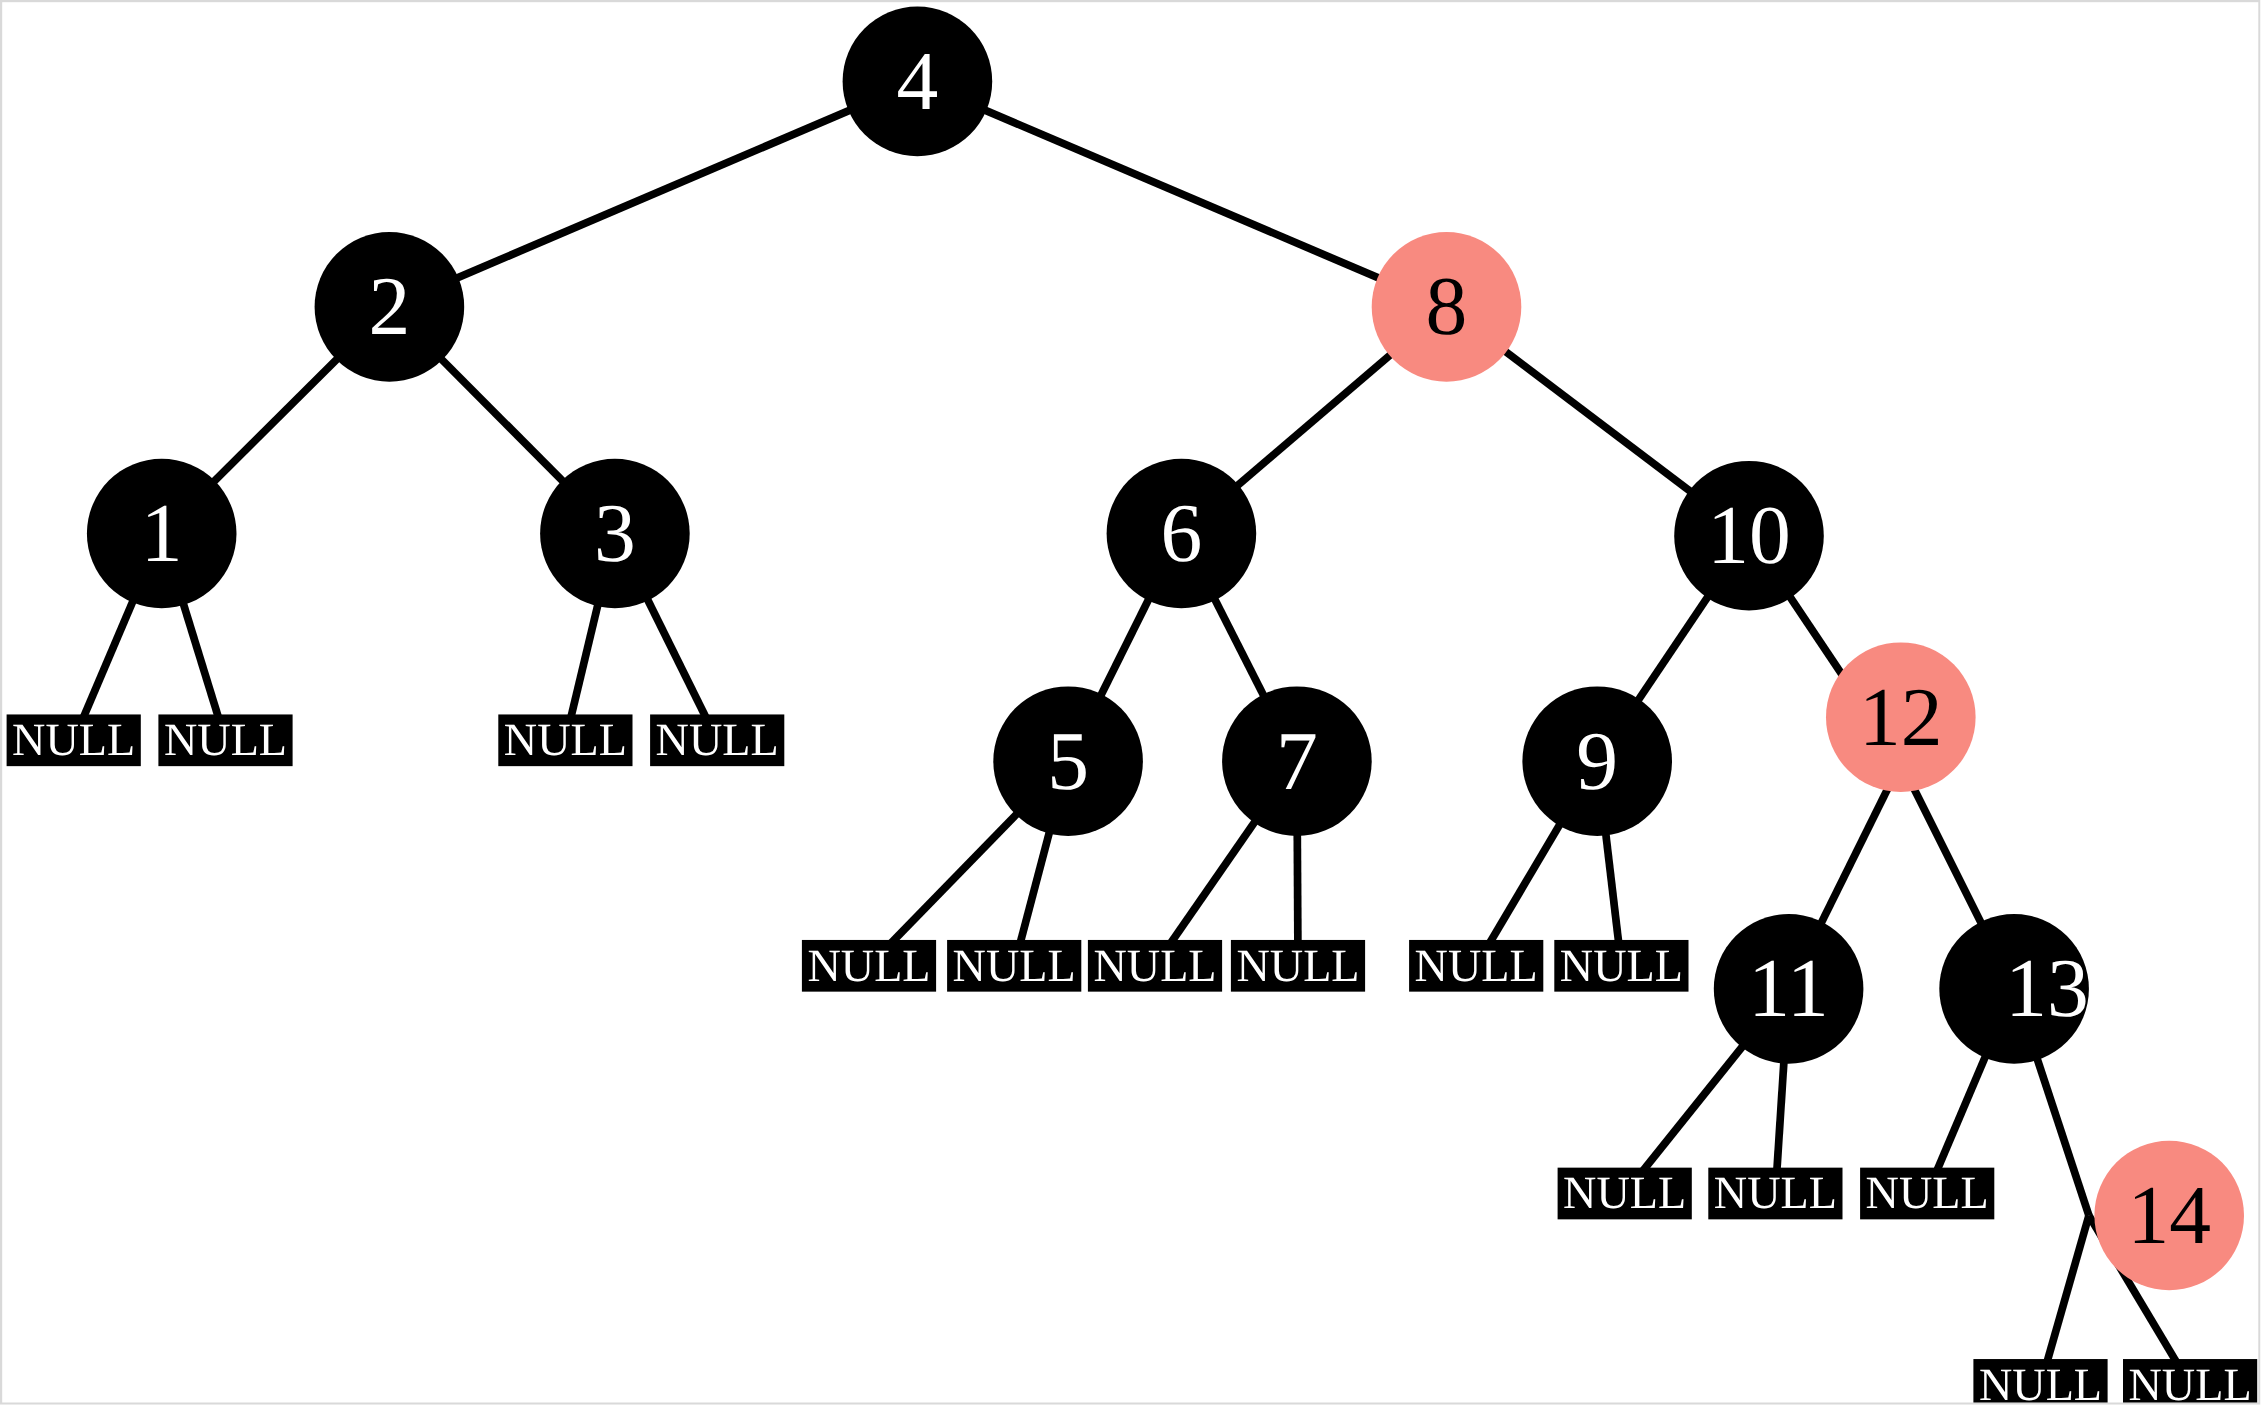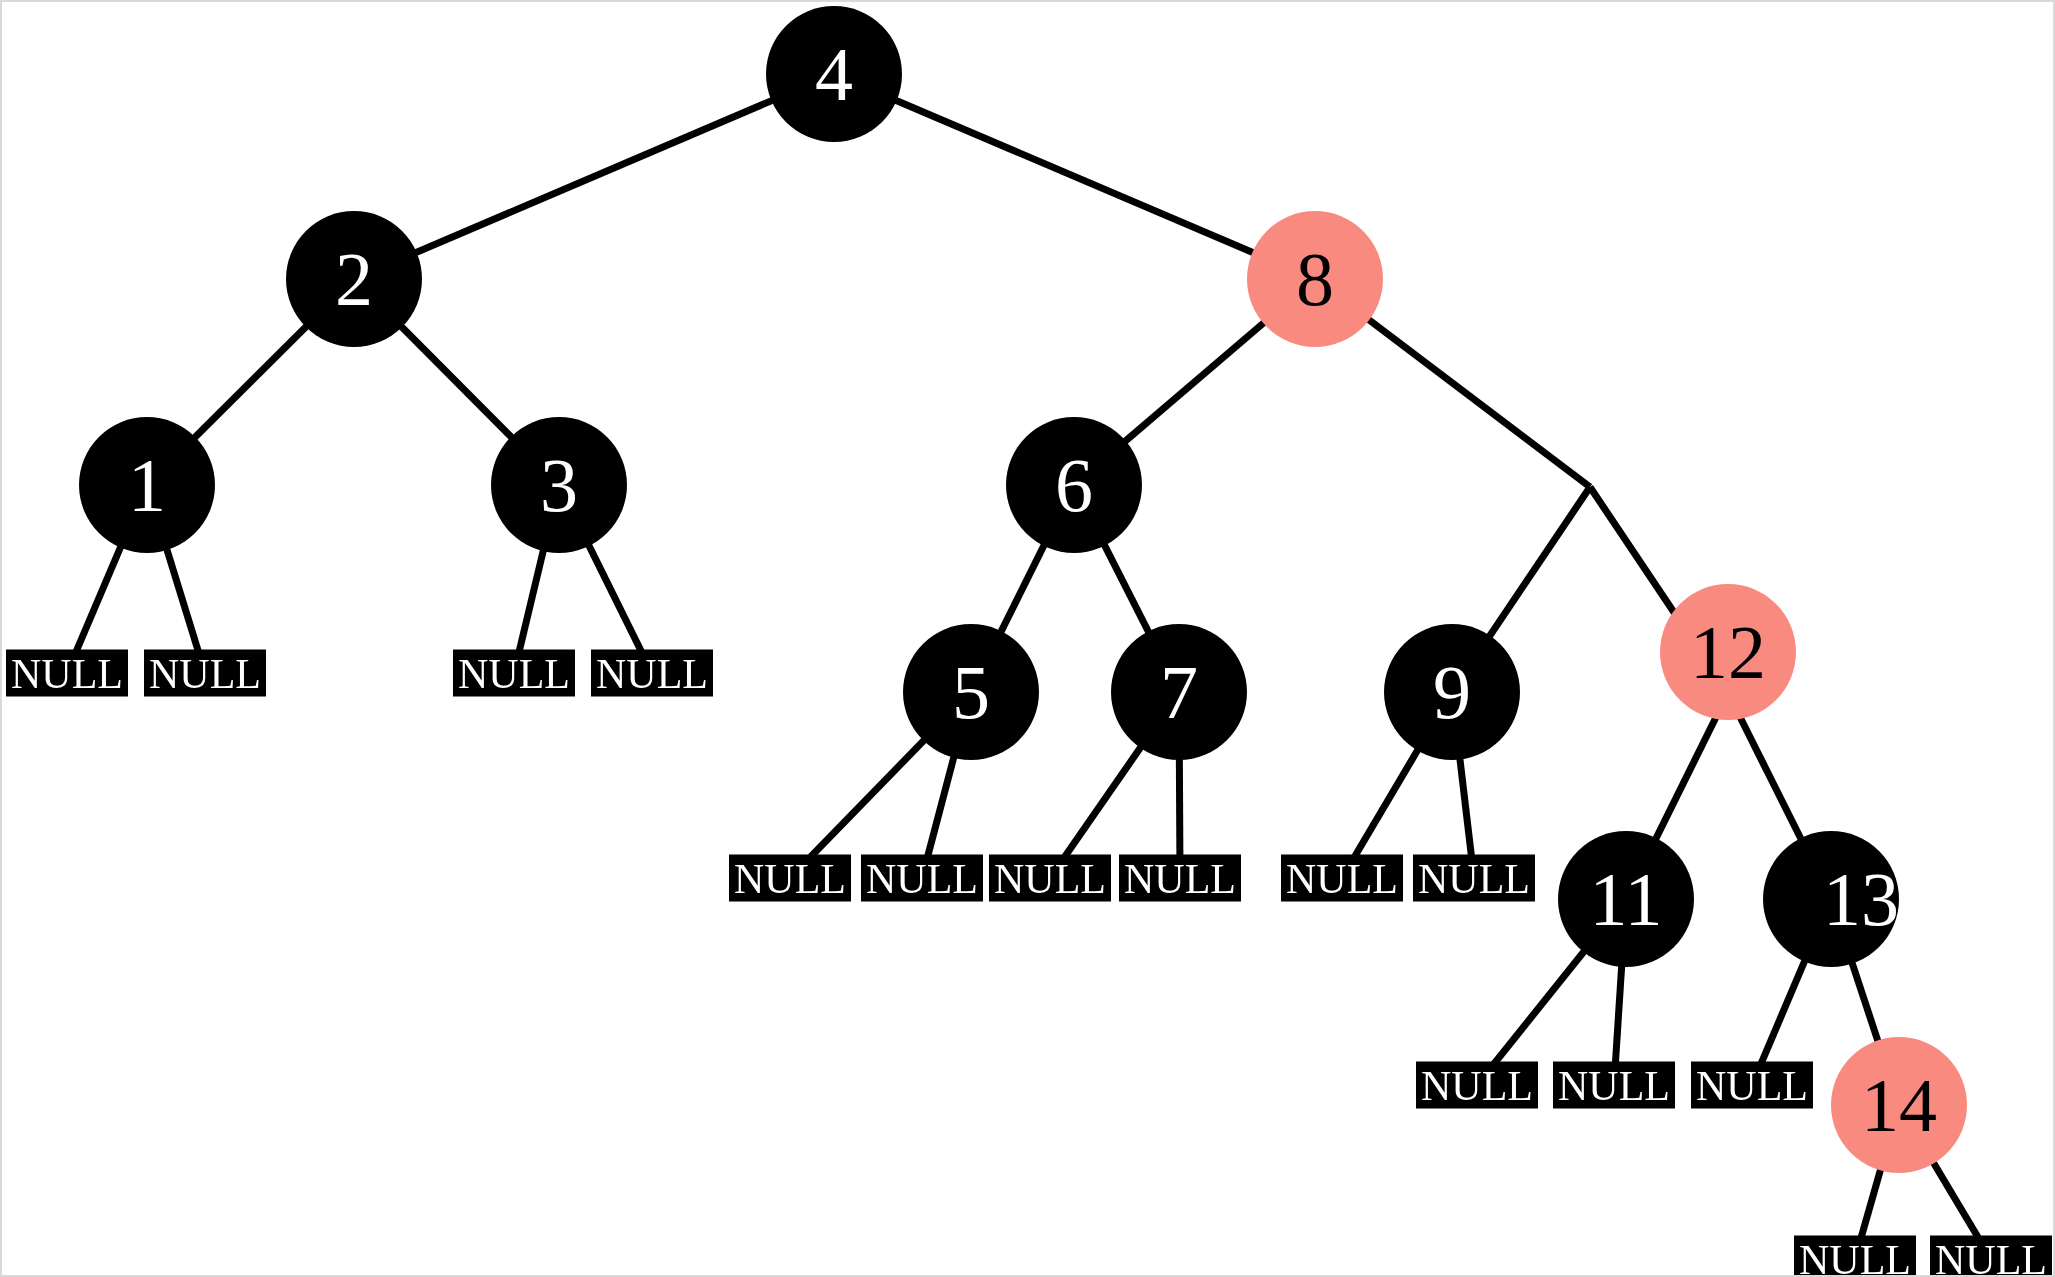--- a/index.html
+++ b/index.html
@@ -114,34 +114,37 @@
     </div>
     <div class="node black" style="left: 145px; top: 483px; width: 136px; height: 136px;">
       <span>1</span>
     </div>
     <div class="node black" style="left: 557px; top: 483px; width: 136px; height: 136px;">
       <span>3</span>
     </div>
     <div class="node black" style="left: 1072px; top: 483px; width: 136px; height: 136px;">
       <span>6</span>
     </div>
+    <div class="node black" style="left: 1588px; top: 485px; width: 136px; height: 136px;">
+      <span>10</span>
+    </div>
     <div class="node black" style="left: 969px; top: 690px; width: 136px; height: 136px;">
       <span>5</span>
     </div>
     <div class="node black" style="left: 1177px; top: 690px; width: 136px; height: 136px;">
       <span>7</span>
     </div>
     <div class="node black" style="left: 1450px; top: 690px; width: 136px; height: 136px;">
       <span>9</span>
     </div>
     <div class="node red" style="left: 1726px; top: 650px; width: 136px; height: 136px;">
       <span>12</span>
     </div>
     <div class="node black" style="left: 1624px; top: 897px; width: 136px; height: 136px;">
       <span>11</span>
     </div>
     <div class="node black" style="left: 1829px; top: 897px; width: 136px; height: 136px; justify-content: flex-end;">
       <span>13</span>
     </div>
-    <div class="node red" style="left: 1897px; top: 1103px; width: 136px; height: 136px; text-align: center;">
+    <div class="node red" style="left: 1970px; top: 1103px; width: 136px; height: 136px; text-align: center;">
       <span>14</span>
     </div>
   </div>
 
 </body></html>

